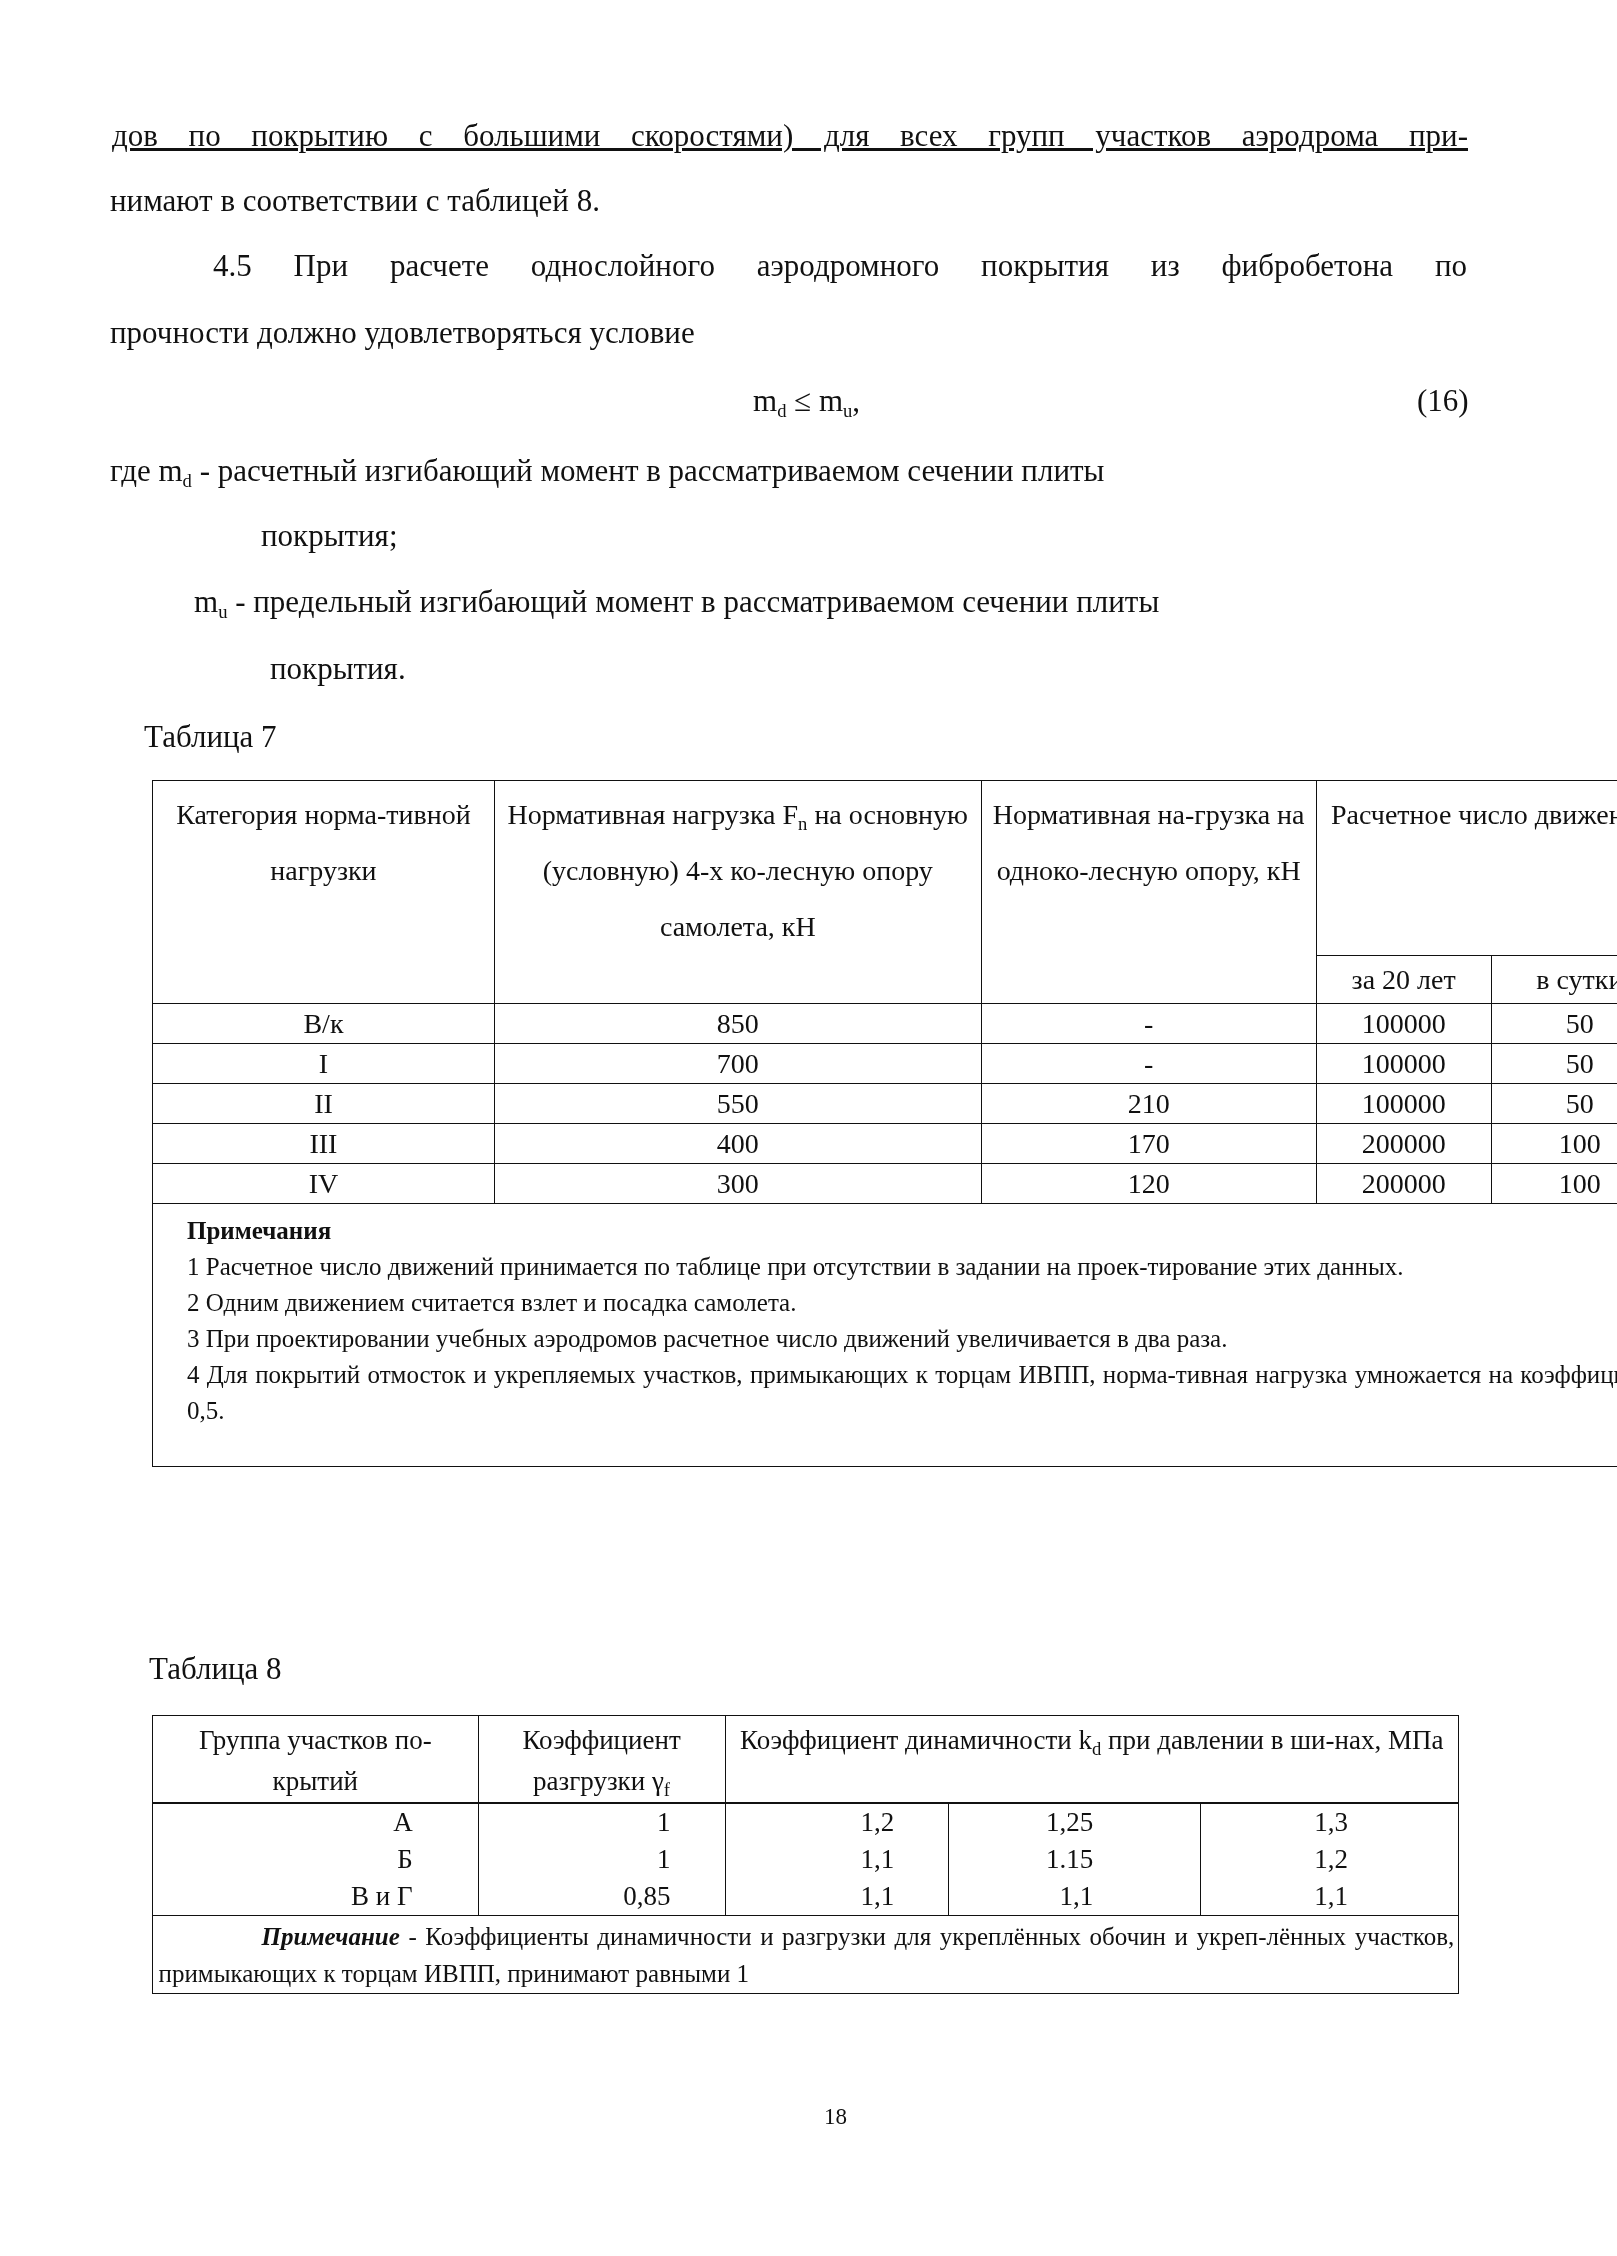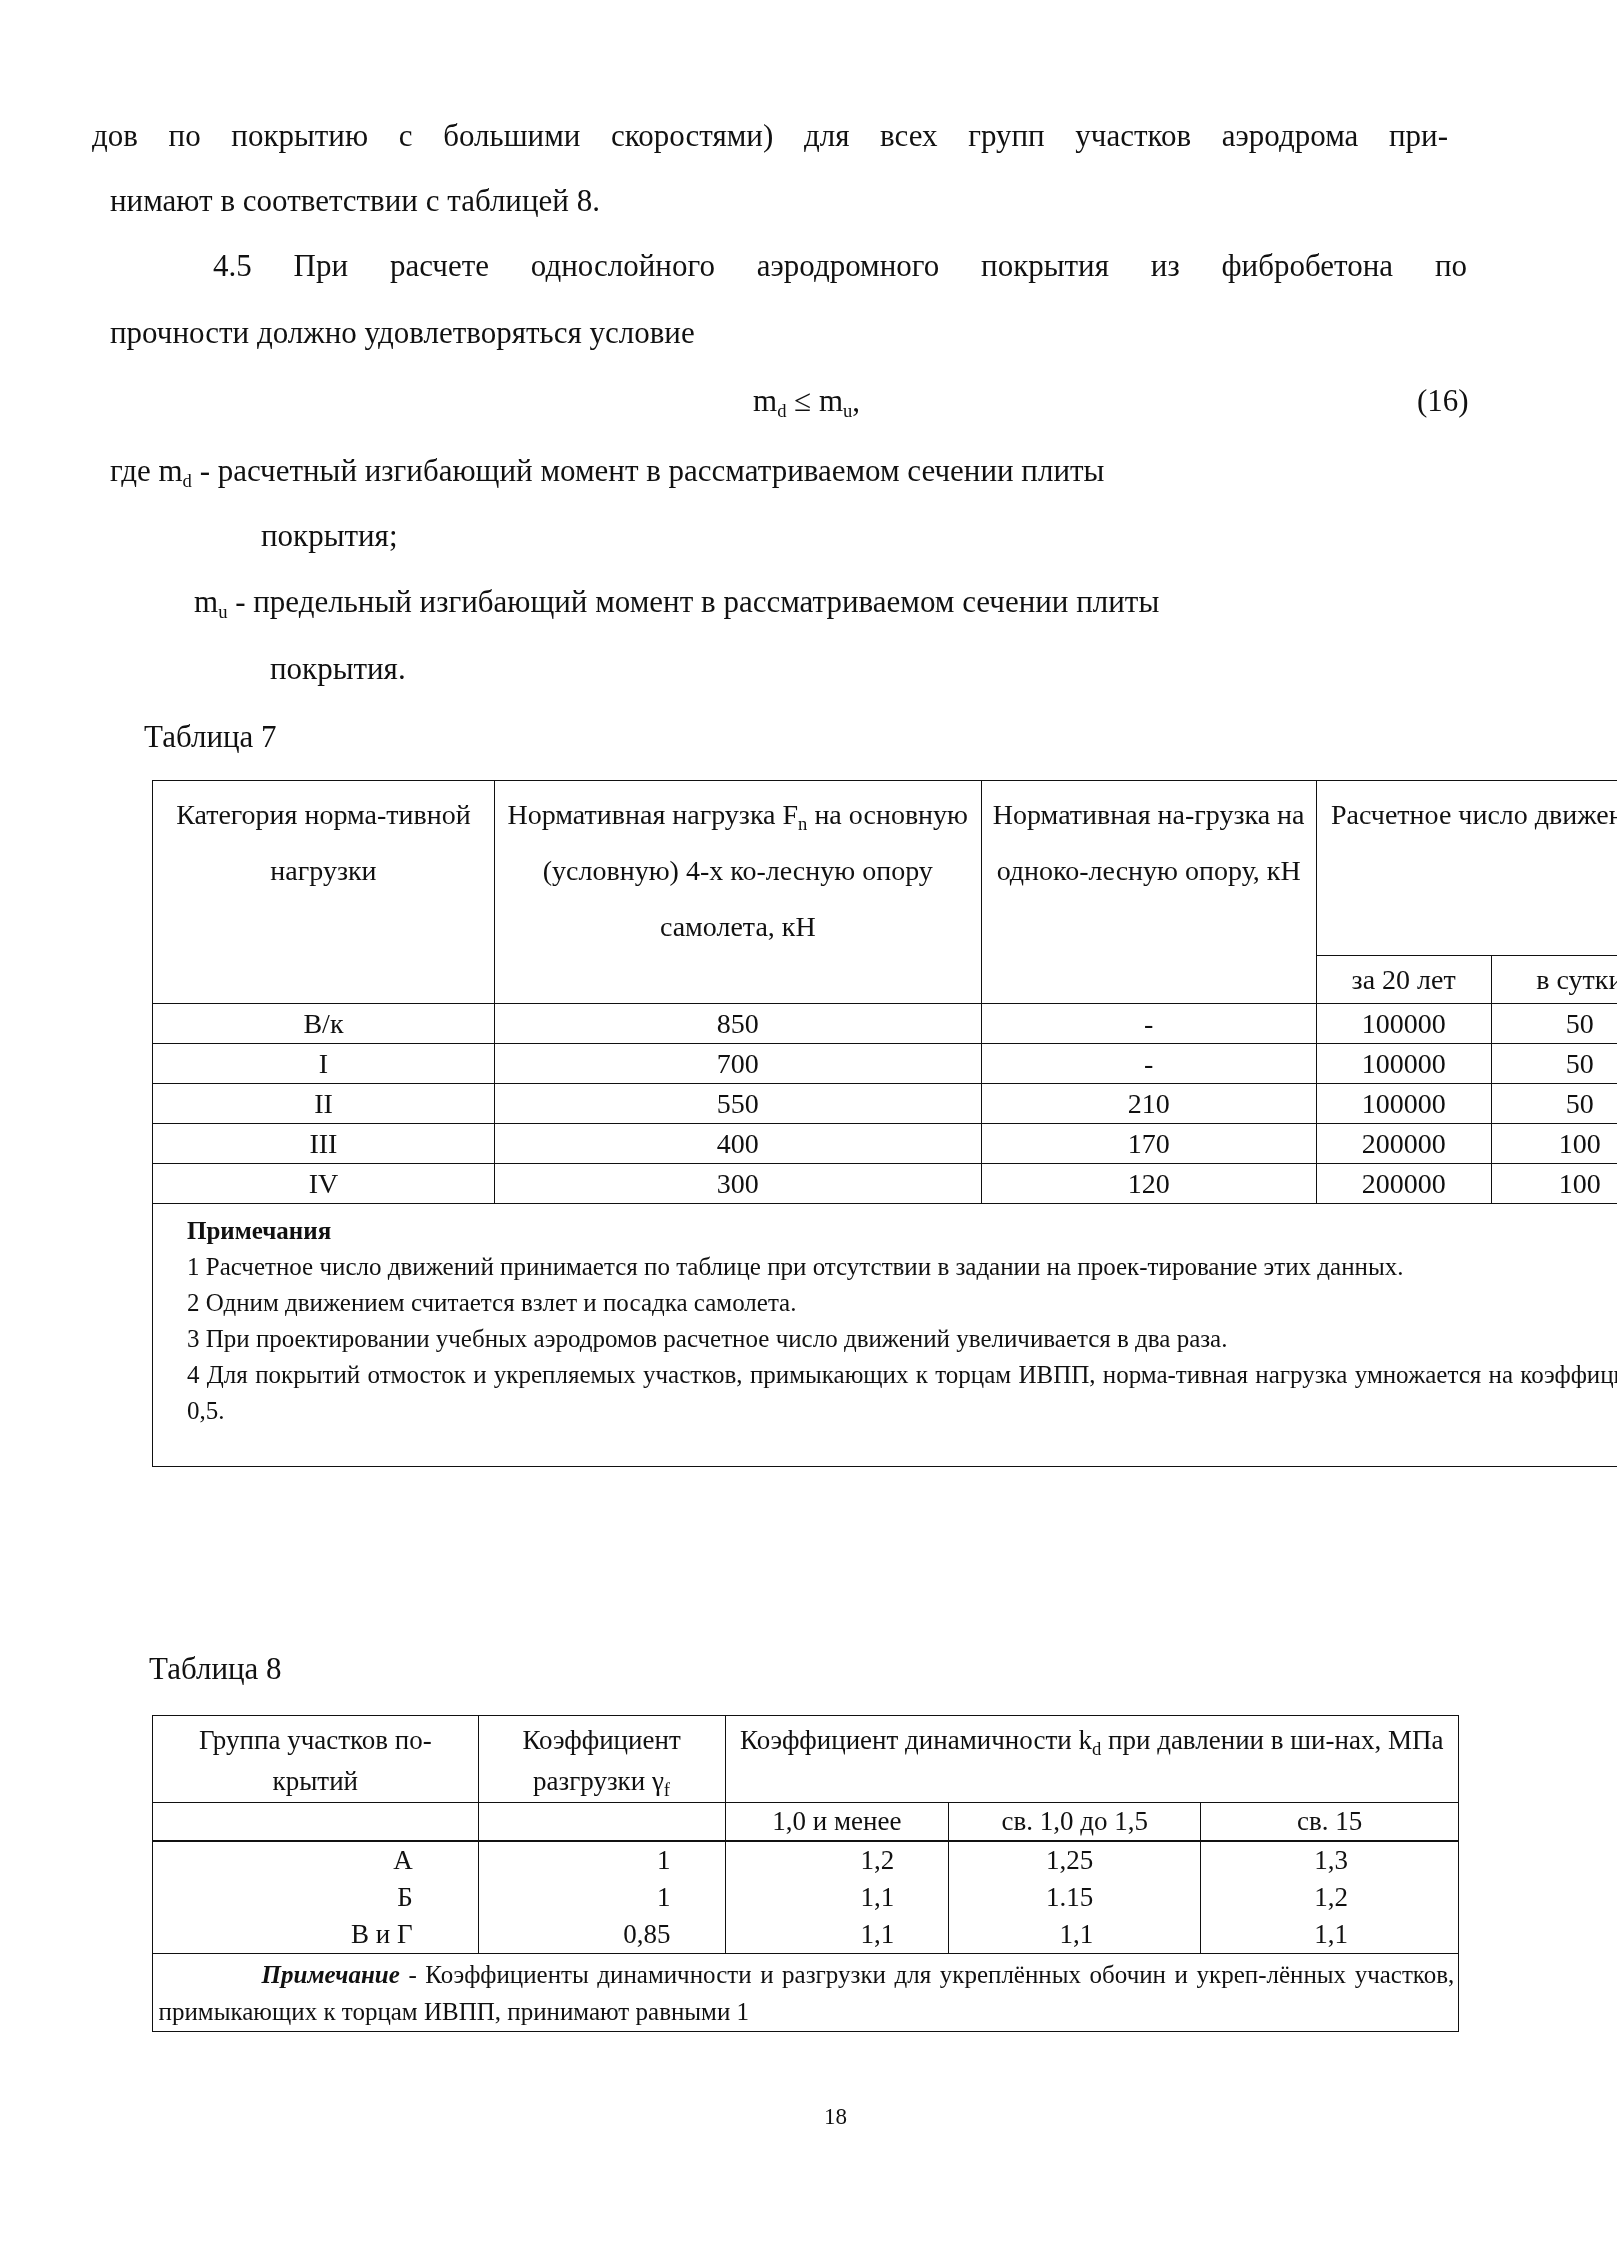--- a/index.html
+++ b/index.html
@@ -24,21 +24,21 @@
   #t8 .numC { text-align:right; padding-right:107px; }
   #t8 .numD { text-align:right; padding-right:110px; }
   #t8 .grp { text-align:right; padding-right:65px; }
   .note-title { font-weight:bold; }
   #t8 .note td { text-align:left; font-size:25px; line-height:37px; padding:1.9px 3.7px 1.9px 5.6px; }
   .nt-inline { font-style:italic; font-weight:bold; }
 </style>
 </head>
 <body>
 
-<div class="line justify" style="left:92px; top:117px; width:1356px;">дов по покрытию с большими скоростями) для всех групп участков аэродрома при-</div>
+<div class="line justify" style="left:112px; top:117px; width:1356px;text-decoration:underline;">дов по покрытию с большими скоростями) для всех групп участков аэродрома при-</div>
 <div class="line" style="left:110px; top:182px;">нимают в соответствии с таблицей 8.</div>
 <div class="line justify" style="left:213px; top:247px; width:1254px;">4.5 При расчете однослойного  аэродромного покрытия из фибробетона по</div>
 <div class="line" style="left:110px; top:314px;">прочности должно удовлетворяться условие</div>
 
 <div class="line" style="left:753px; top:382px;text-align:right;">
   <span>m</span><sub>d</sub><span> ≤ m</span><sub>u</sub><span>,</span>
 </div>
 <div class="line" style="left:1417px; top:382px;">(16)</div>
 
 <div class="line" style="left:110px; top:452px;">
@@ -127,27 +127,20 @@
       <col style="width:224px">
       <col style="width:252px">
       <col style="width:258px">
     </colgroup>
   <tbody>
       <tr class="hd">
     <td>Группа участков по-крытий</td>
     <td><span>Коэффициент разгрузки γ</span><sub>f</sub></td>
     <td colspan="3"><span>Коэффициент динамичности k</span><sub>d</sub><span> при давлении в ши-нах, МПа</span></td>
   </tr>
-  <tr class="sub">
-    <td></td>
-    <td></td>
-    <td>1,0 и менее</td>
-    <td>св. 1,0 до 1,5</td>
-    <td>св. 15</td>
-  </tr>
   <tr class="row first">
     <td class="grp">А</td>
     <td class="num">1</td>
     <td class="num">1,2</td>
     <td class="numC">1,25</td>
     <td class="numD">1,3</td>
   </tr>
   <tr class="row">
     <td class="grp">Б</td>
     <td class="num">1</td>

